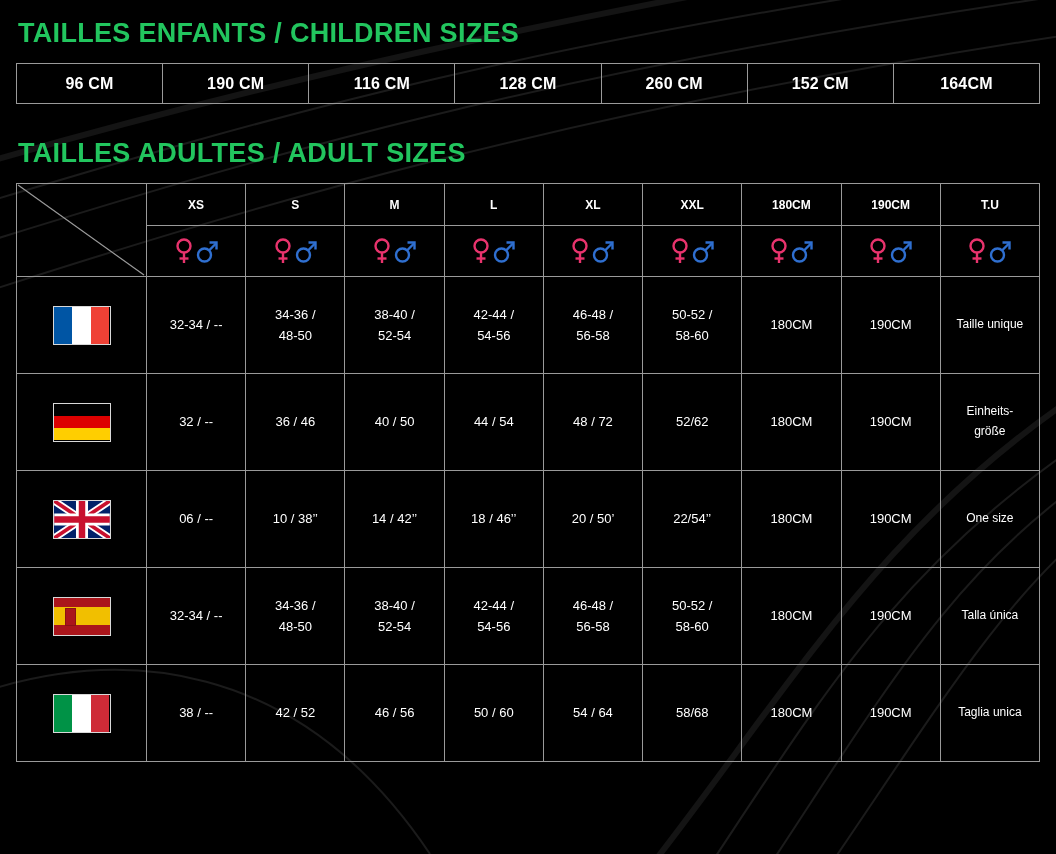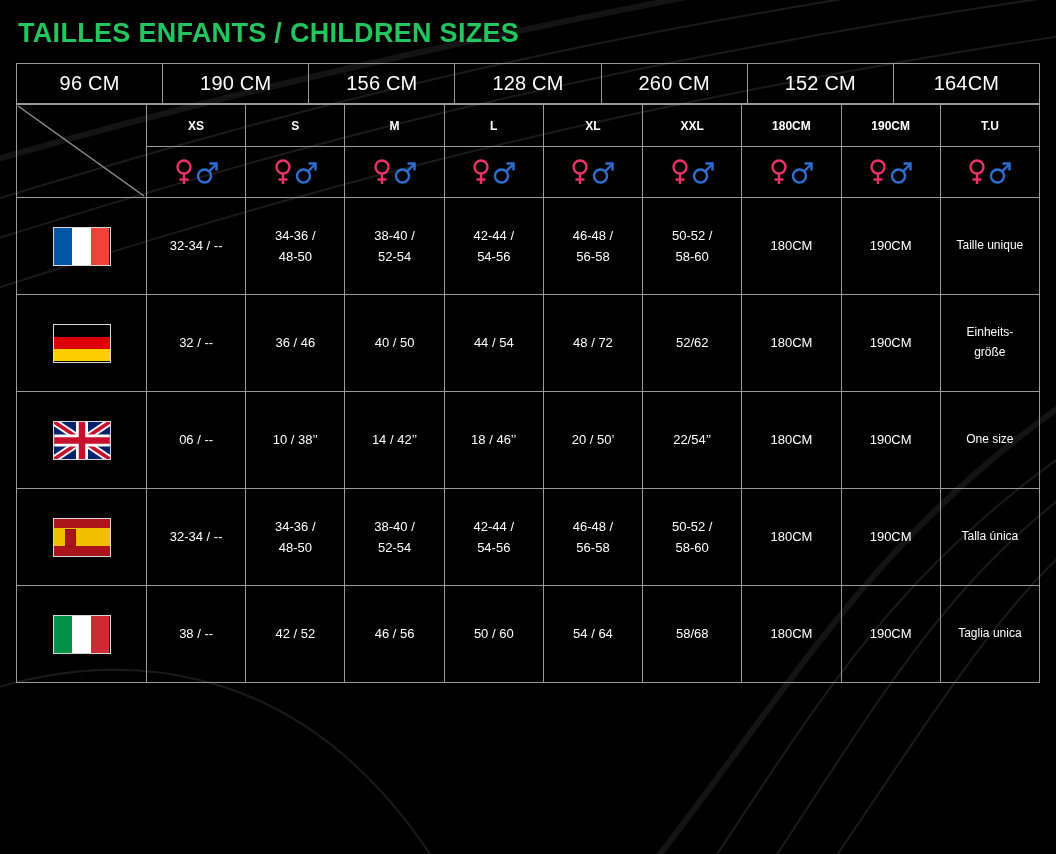--- a/index.html
+++ b/index.html
@@ -52,22 +52,22 @@
     border: 1px solid #9a9a9a;
     text-align: center;
     vertical-align: middle;
     color: #ffffff;
     background: transparent;
     font-weight: normal;
   }
 
   
   .kids td.head {
-    font-size: 20px;
-    font-weight: normal;
+    font-size: 16px;
+    font-weight: bold;
     height: 40px;
     letter-spacing: 0.2px;
   }
   .kids td.sub {
     font-size: 12.5px;
     font-weight: bold;
     height: 36px;
     letter-spacing: 0.1px;
   }
 
@@ -164,29 +164,30 @@
 
 <div class="page">
 
   <h1 class="section-title">TAILLES ENFANTS / CHILDREN SIZES</h1>
 
   <table class="grid kids">
     <tbody>
         <tr>
       <td class="head">96 CM</td>
       <td class="head">190 CM</td>
-      <td class="head">156 CM</td>
+      <td class="head">116 CM</td>
       <td class="head">128 CM</td>
       <td class="head">260 CM</td>
       <td class="head">152 CM</td>
       <td class="head">164CM</td>
     </tr>
   </tbody>
     </table>
 
+  <h1 class="section-title second">TAILLES ADULTES / ADULT SIZES</h1>
 
   <table class="grid adults">
     <tbody>
         <tr>
       <td class="corner flagcell" rowspan="2">
         <svg width="128" height="92" viewBox="0 0 128 92">
           <line x1="1" y1="1" x2="127" y2="91" stroke="#9a9a9a" stroke-width="1.2"></line>
         </svg>
       </td>
       <td class="sizehead">XS</td>

